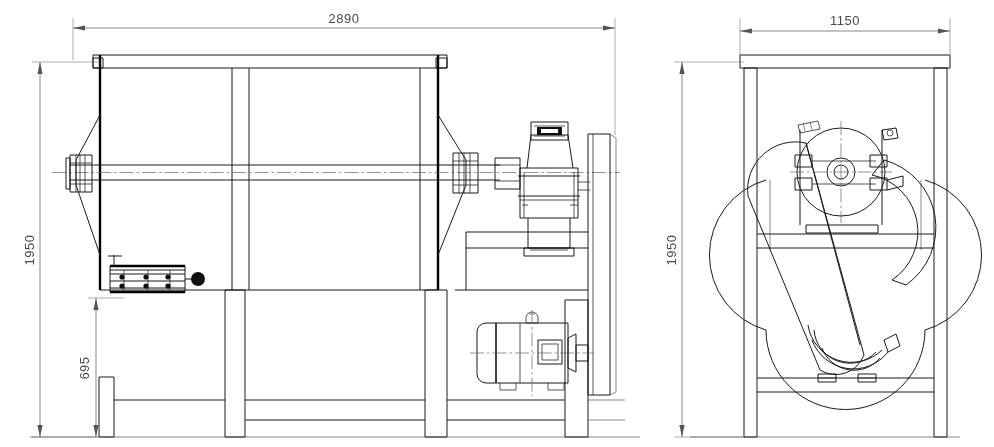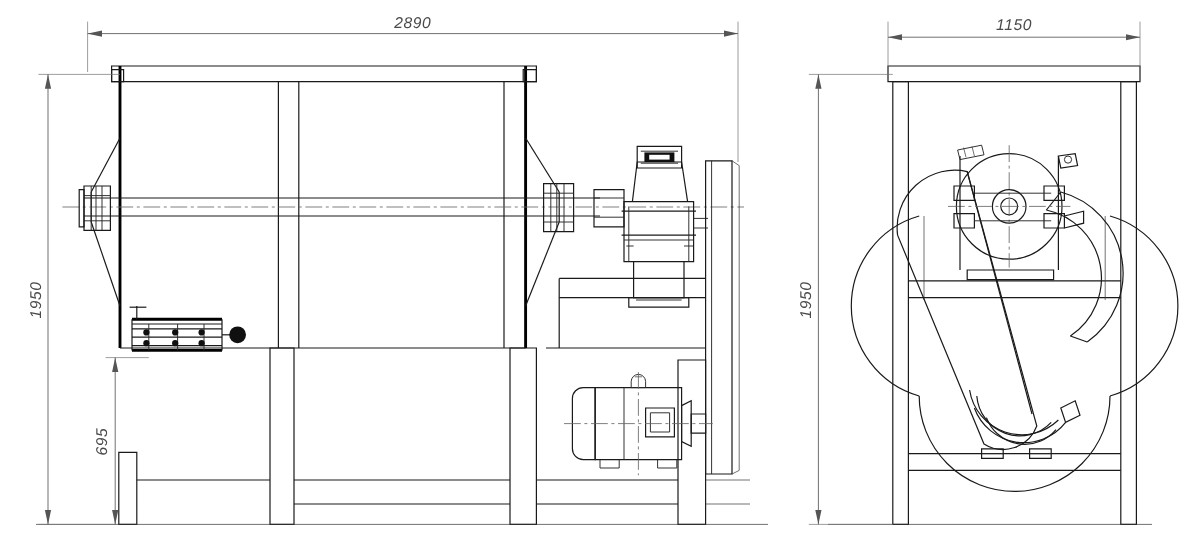--- a/index.html
+++ b/index.html
@@ -11,21 +11,20 @@
     width: 994px;
     height: 447px;
     font-family: "Liberation Sans", sans-serif;
     overflow: hidden;
   }
   #drawing-root {
     position: relative;
     width: 994px;
     height: 376px;
     background: #ffffff;
-    font-style: italic;
   }
   svg#drawing {
     display: block;
     width: 994px;
     height: 447px;
   }
   .ln      { stroke: #1a1a1a; stroke-width: 1; fill: none; }
   .ln-thin { stroke: #2a2a2a; stroke-width: 0.8; fill: none; }
   .ln-hair { stroke: #3a3a3a; stroke-width: 0.6; fill: none; }
   .ln-bold { stroke: #000000; stroke-width: 2.4; fill: none; }

